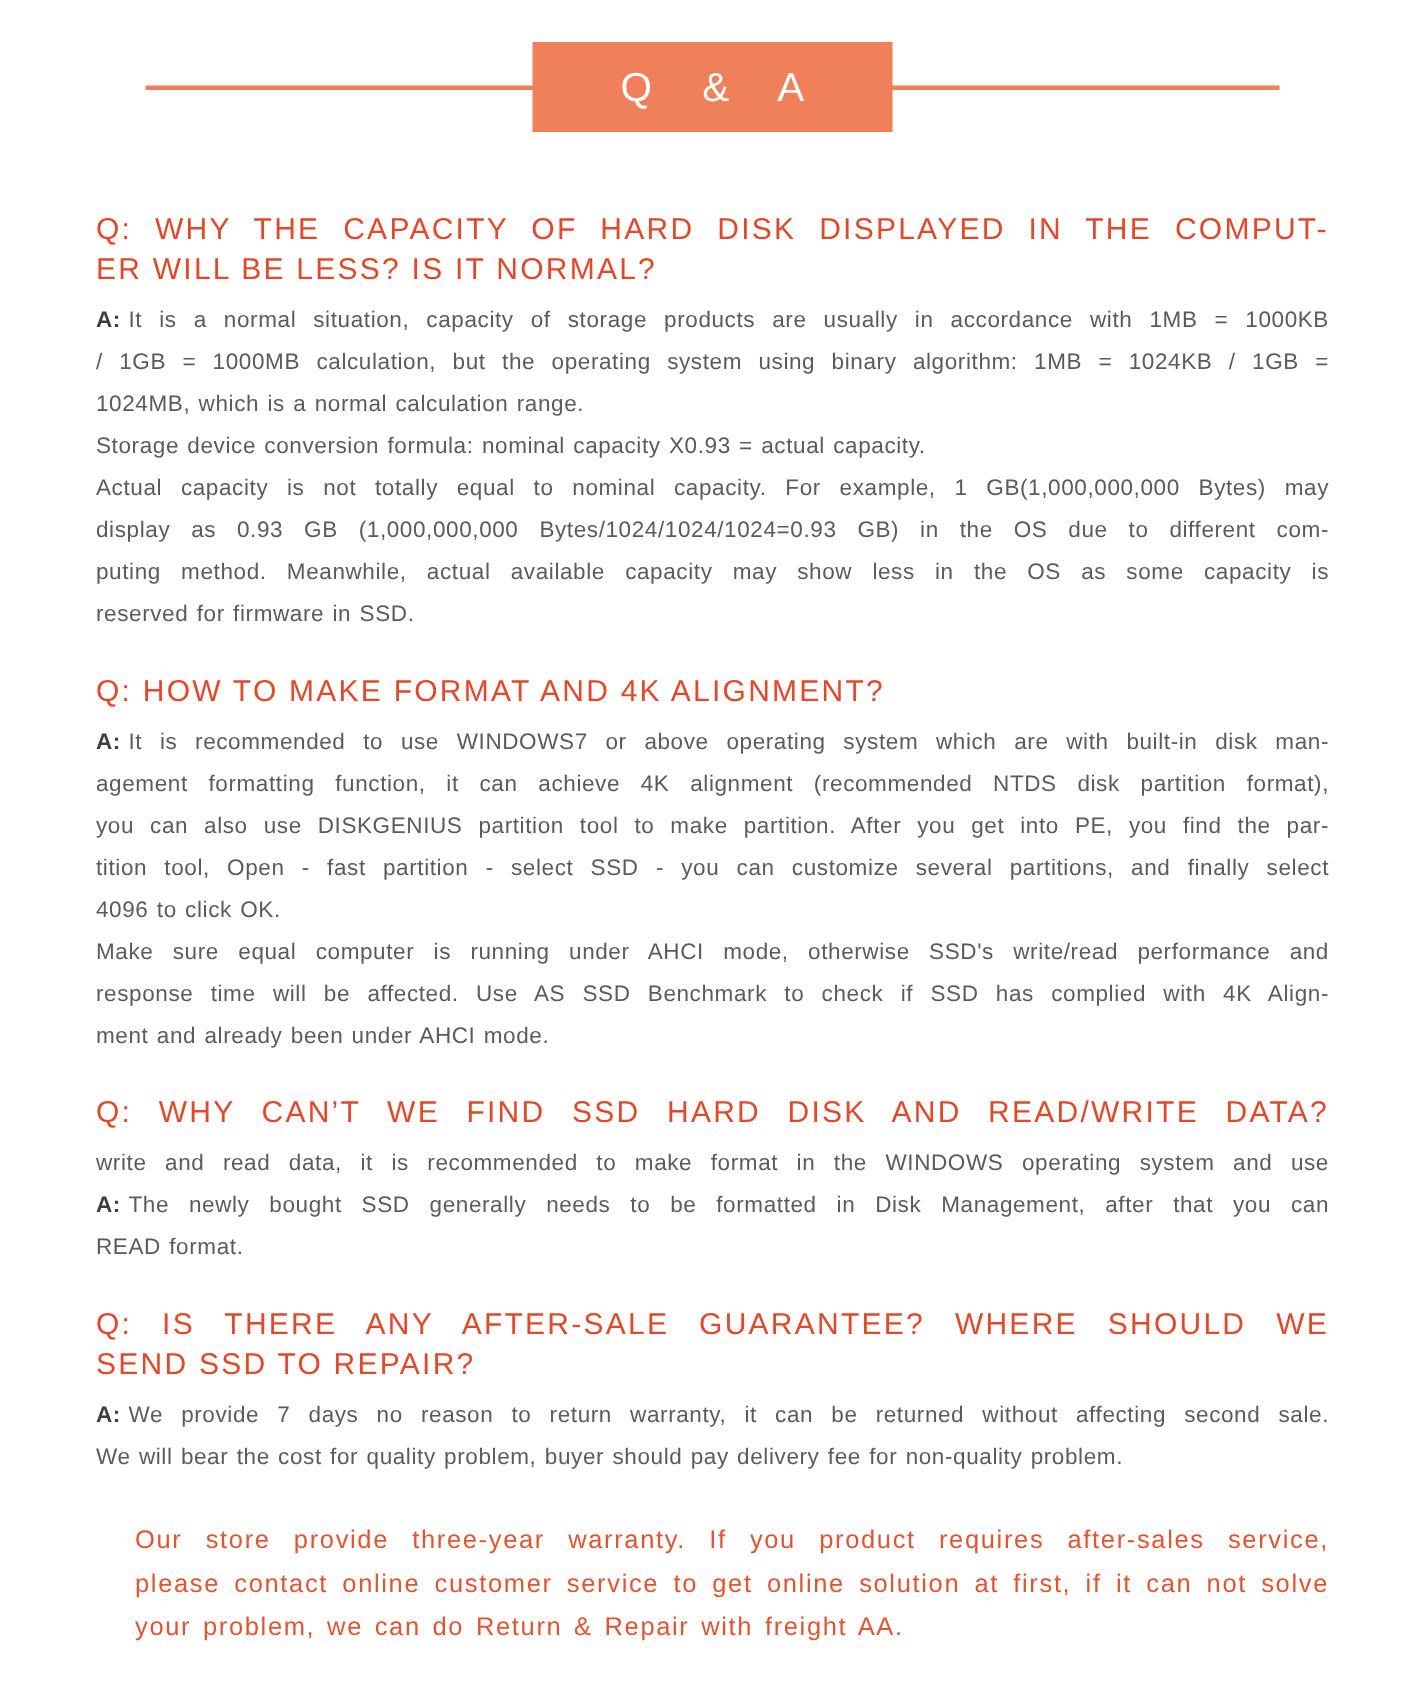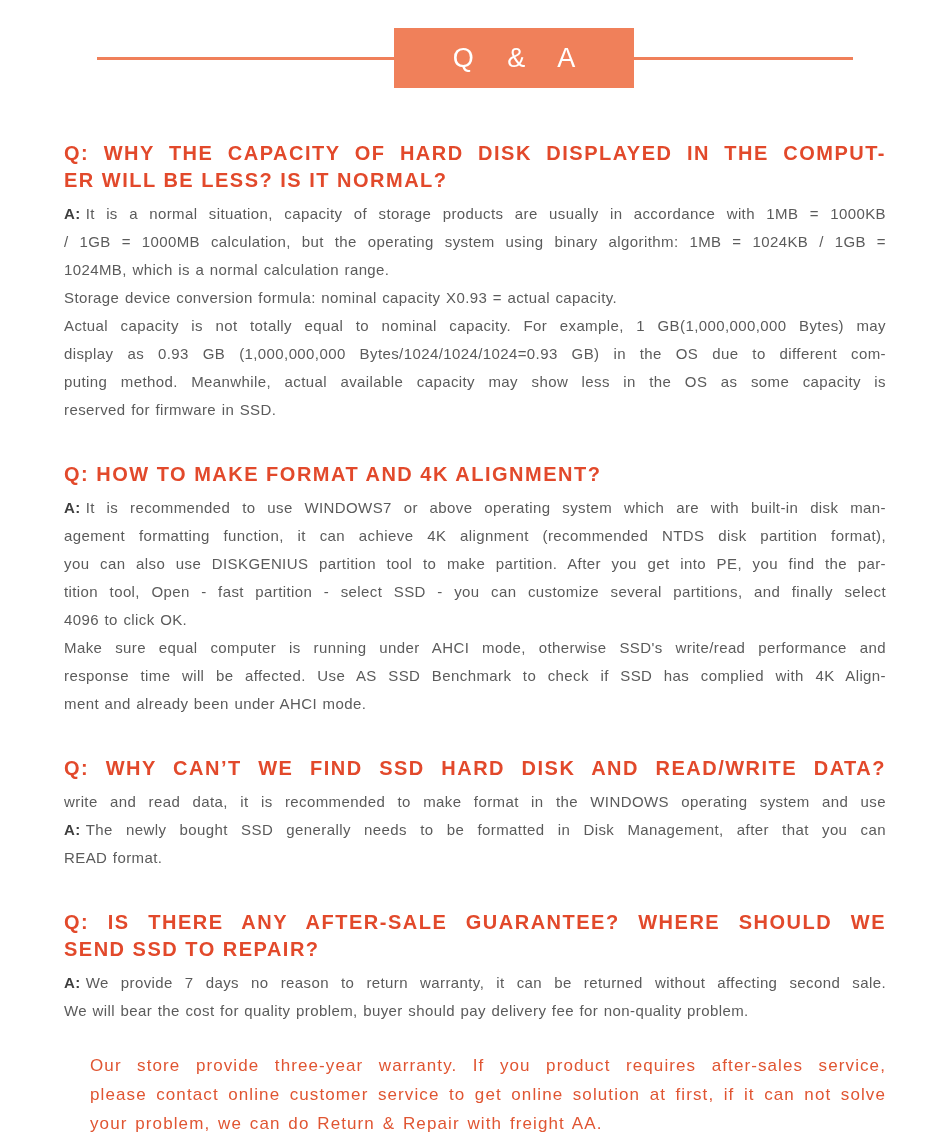--- a/index.html
+++ b/index.html
@@ -18,31 +18,30 @@
 
   
   .banner-row{position:relative;height:60px;margin-top:28px;}
   .banner-rule{position:absolute;left:97px;right:97px;top:29px;height:3px;background:var(--banner-orange);}
   .banner-box{
     position:absolute;left:50%;top:0;transform:translateX(-50%);
     width:240px;height:60px;background:var(--banner-orange);
     color:#ffffff;display:flex;align-items:center;justify-content:center;
     font-size:27px;letter-spacing:13px;padding-left:13px;box-sizing:border-box;
     font-weight:400;
-    margin-left:39px;
   }
 
   
   .content{padding:0 64px;}
-  .qa-block{margin-top:37px;}
+  .qa-block{margin-top:24px;}
   .qa-block.first{margin-top:52px;}
 
   .question{margin:0 0 6px 0;}
   .q-line{
-    font-size:20px;font-weight:bold;color:var(--heading-red);
+    font-size:20px;font-weight:normal;color:var(--heading-red);
     line-height:27px;letter-spacing:1.5px;
   }
   .b-line{
     font-size:15px;color:var(--body-gray);
     line-height:28px;letter-spacing:0.4px;word-spacing:1px;
   }
   .a-label{font-weight:bold;color:var(--label-dark);margin-right:5px;}
 
   .jline{text-align:justify;text-align-last:justify;}
 

